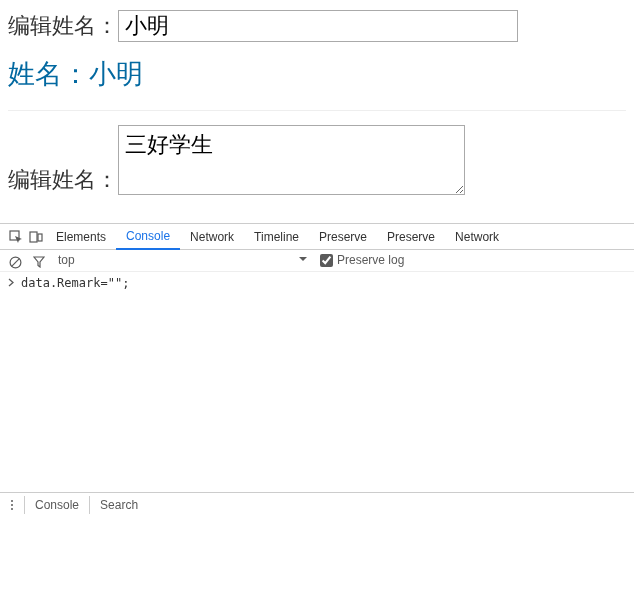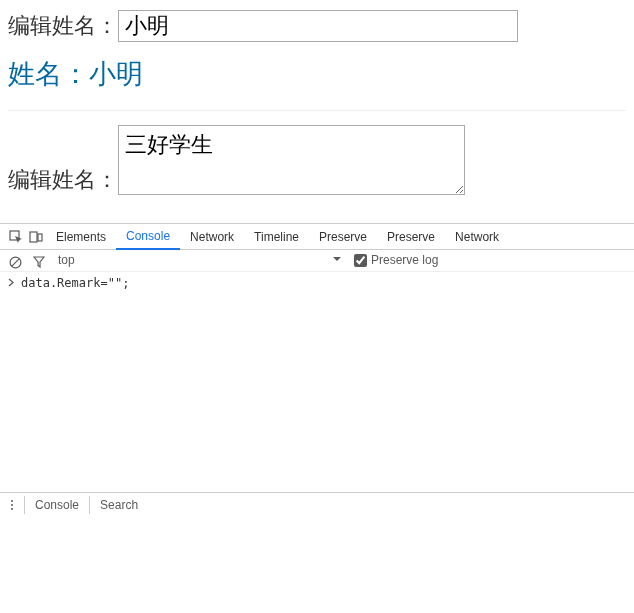--- a/index.html
+++ b/index.html
@@ -103,21 +103,21 @@
       height: 18px;
       margin-right: 6px;
     }
     .console-filter {
       color: #5a5a5a;
       font-size: 12px;
       margin-left: 4px;
     }
     .console-toolbar .group-right {
       position: absolute;
-      left: 332px;
+      left: 298px;
       display: flex;
       align-items: center;
     }
     .console-toolbar .dropdown-caret {
       display: inline-flex;
       width: 12px;
       height: 12px;
       margin-right: 10px;
     }
     .preserve-checkbox {

